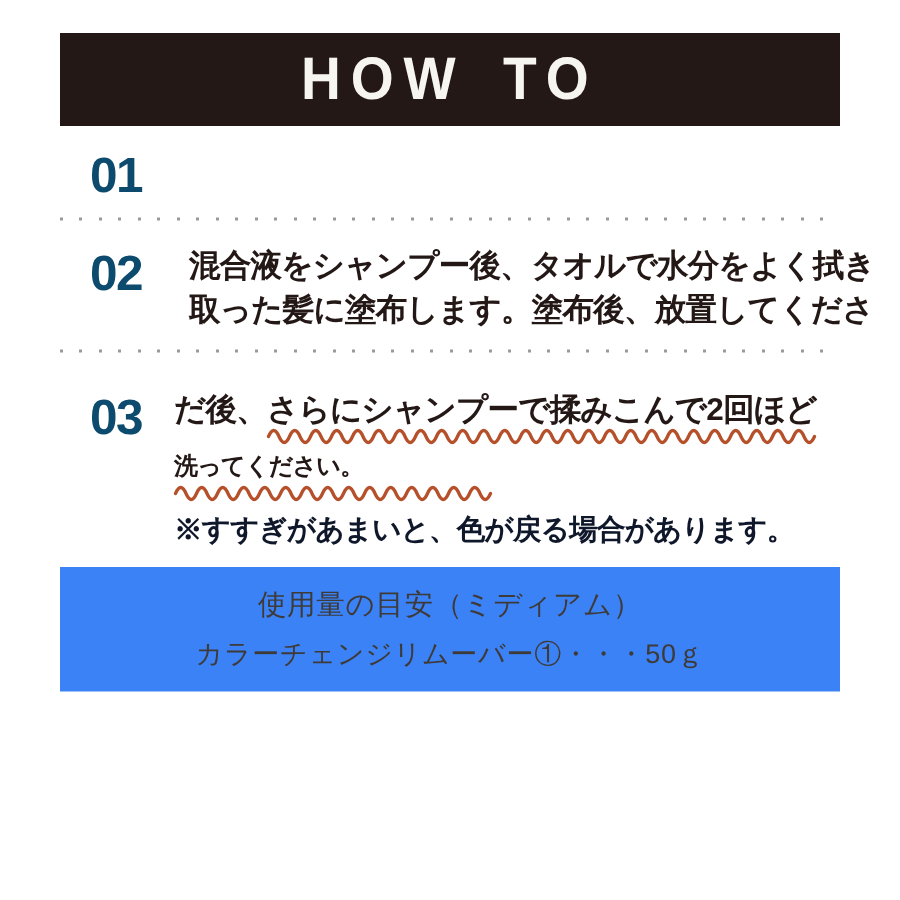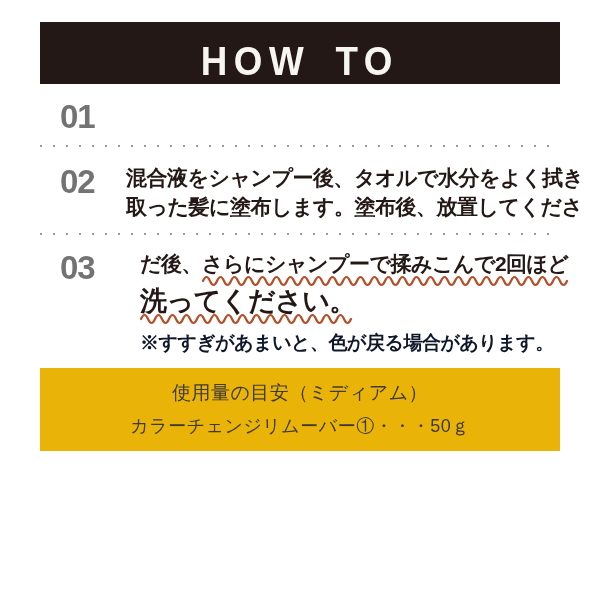--- a/index.html
+++ b/index.html
@@ -3,60 +3,60 @@
 <meta charset="utf-8">
 <style>
   * { margin: 0; padding: 0; box-sizing: border-box; }
   html, body { width: 600px; height: 600px; background: #ffffff; }
   body { font-family: "Liberation Sans", sans-serif; color: #231815; }
   .page { width: 600px; height: 600px; padding: 22px 40px 0 40px; background: #ffffff; }
 
   
   .howto-bar {
     height: 62px; background: #231815;
-    display: flex; align-items: flex-end; justify-content: center;
+    display: flex; align-items: center; justify-content: center;
   }
   .howto-title {
     color: #f7f5ef; font-size: 40px; font-weight: 700;
     letter-spacing: 0.18em; word-spacing: 0.22em;
     transform: scaleX(0.92); transform-origin: center;
   }
 
   
   .step { display: flex; align-items: flex-start; padding-left: 20px; }
   .step-num {
     width: 56px; flex: 0 0 56px; font-size: 33px; font-weight: 700;
-    letter-spacing: -1px; line-height: 1.0; padding-top: 2px; color: #737373;
+    letter-spacing: -1px; line-height: 1.0; padding-top: 2px; color: #0c4a6e;
   }
   .step-text { flex: 1; font-size: 21px; font-weight: 700; }
   .step-text .line { line-height: 29px; letter-spacing: -0.5px; white-space: nowrap; }
 
   .step-1 { margin-top: 14px; }
   .step-2 { margin-top: 16px; gap: 10px; }
-  .step-3 { margin-top: 14px; gap: 24px; }
+  .step-3 { margin-top: 24px; }
 
   .divider {
     height: 2px; margin: 12px 0 14px 0;
     background-image: repeating-linear-gradient(to right, #9a9a98 0 2px, transparent 2px 13px);
   }
 
   
-  .line3 { margin-top: 9px; font-size: 27px; line-height: 34px; }
+  .line3 { margin-top: 9px; font-size: 16px; line-height: 34px; }
 
   .wavy { position: relative; display: inline-block; }
   .wave-svg { position: absolute; left: 0; bottom: -9px; overflow: visible; }
 
   .note {
     margin-top: 14px; font-size: 19px; font-weight: 700;
     letter-spacing: -0.5px; color: #0f172a; white-space: nowrap;
   }
 
   
   .usage-box {
-    margin-top: 12px; background: #eab308; color: #3e3a37;
+    margin-top: 12px; background: #3b82f6; color: #3e3a37;
     padding: 12px 10px 12px 10px; text-align: center;
   }
   .usage-title { font-size: 19px; font-weight: 400; letter-spacing: 0.5px; margin-bottom: 8px; }
   .usage-row { font-size: 18px; font-weight: 400; line-height: 25px; letter-spacing: 0.5px; }
 </style>
 </head>
 <body>
 
 <div class="page">
 

